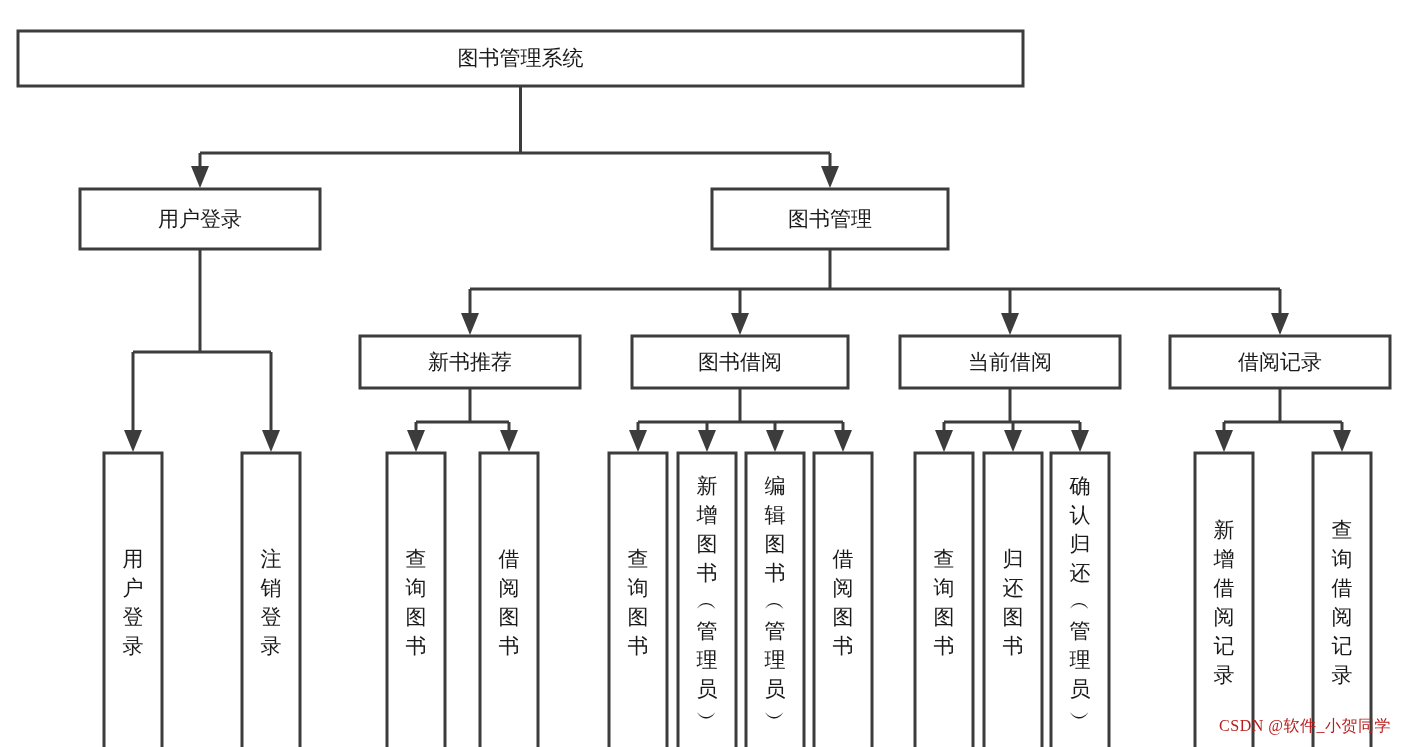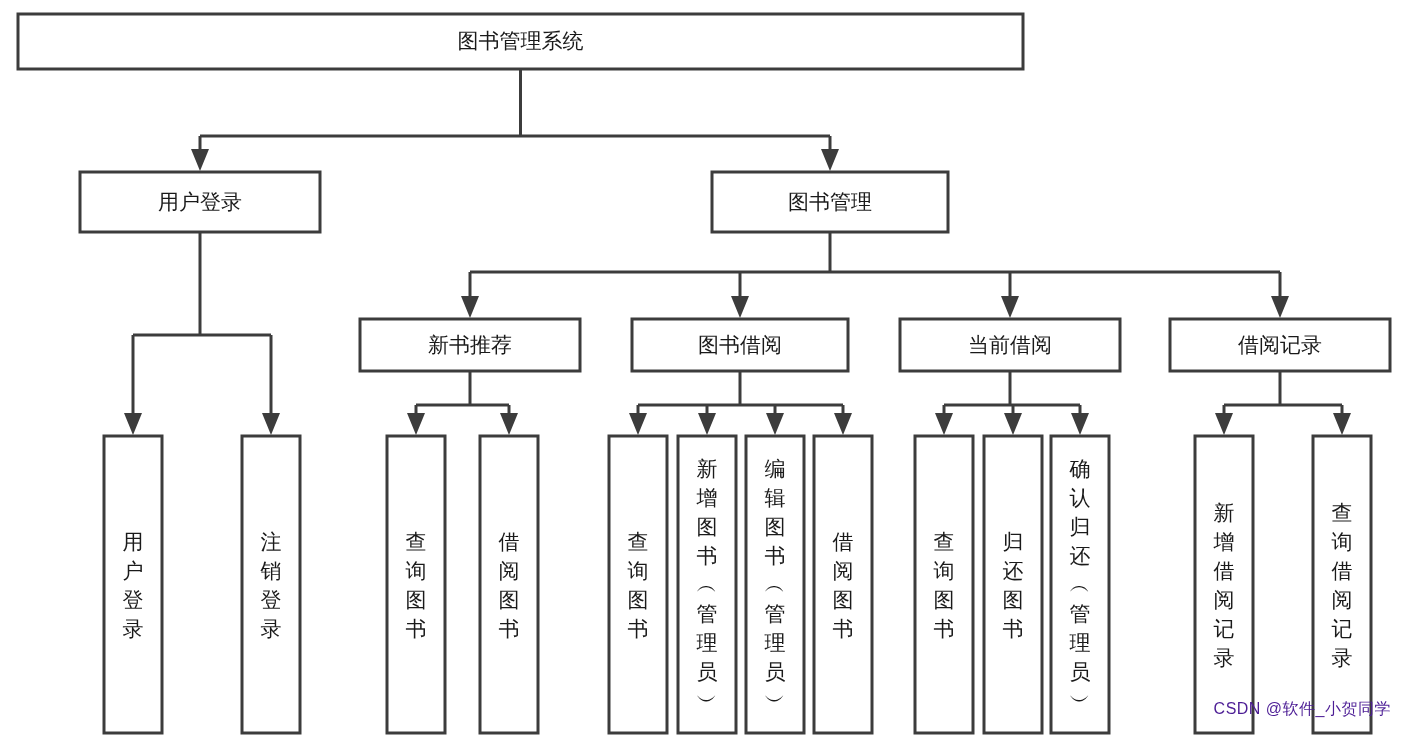--- a/index.html
+++ b/index.html
@@ -11,20 +11,21 @@
     width: 1405px;
     height: 747px;
     font-family: "Liberation Sans", "DejaVu Sans", sans-serif;
     overflow: hidden;
     position: relative;
   }
   #diagram-root {
     position: relative;
     width: 1405px;
     height: 726px;
+    margin-top: 17px;
   }
   svg.diagram-canvas {
     position: absolute;
     top: 0;
     left: 0;
     width: 1405px;
     height: 747px;
   }
   .node-box {
     fill: #ffffff;
@@ -50,23 +51,23 @@
   .node-label-v {
     font-family: "Liberation Sans", "DejaVu Sans", sans-serif;
     font-size: 21px;
     fill: #1a1a1a;
     text-anchor: middle;
   }
   .watermark {
     position: absolute;
     right: 14px;
     bottom: 6px;
-    font-family: Liberation Sans, sans-serif;
+    font-family: Liberation Serif, serif;
     font-size: 16px;
-    color: #4c1d95;
+    color: #b91c1c;
     letter-spacing: 0.5px;
     white-space: nowrap;
     user-select: none;
   }
 </style>
 </head>
 <body>
 
 <div id="diagram-root">
   <svg class="diagram-canvas" viewBox="0 0 1405 747" xmlns="http://www.w3.org/2000/svg">

